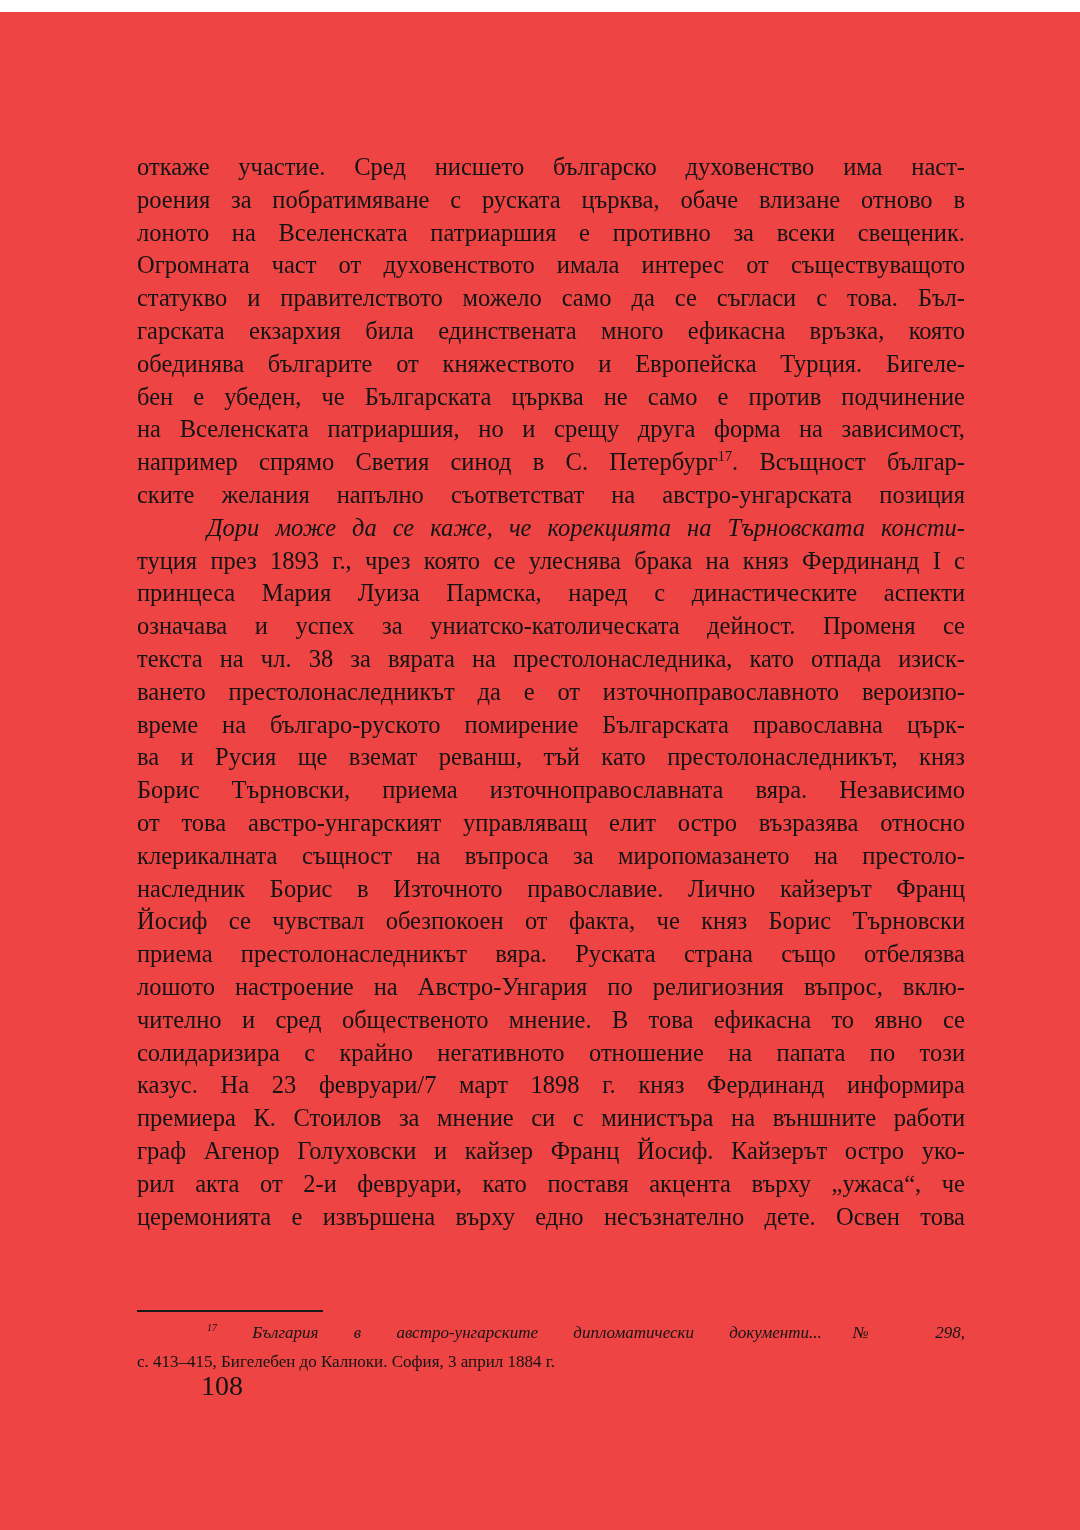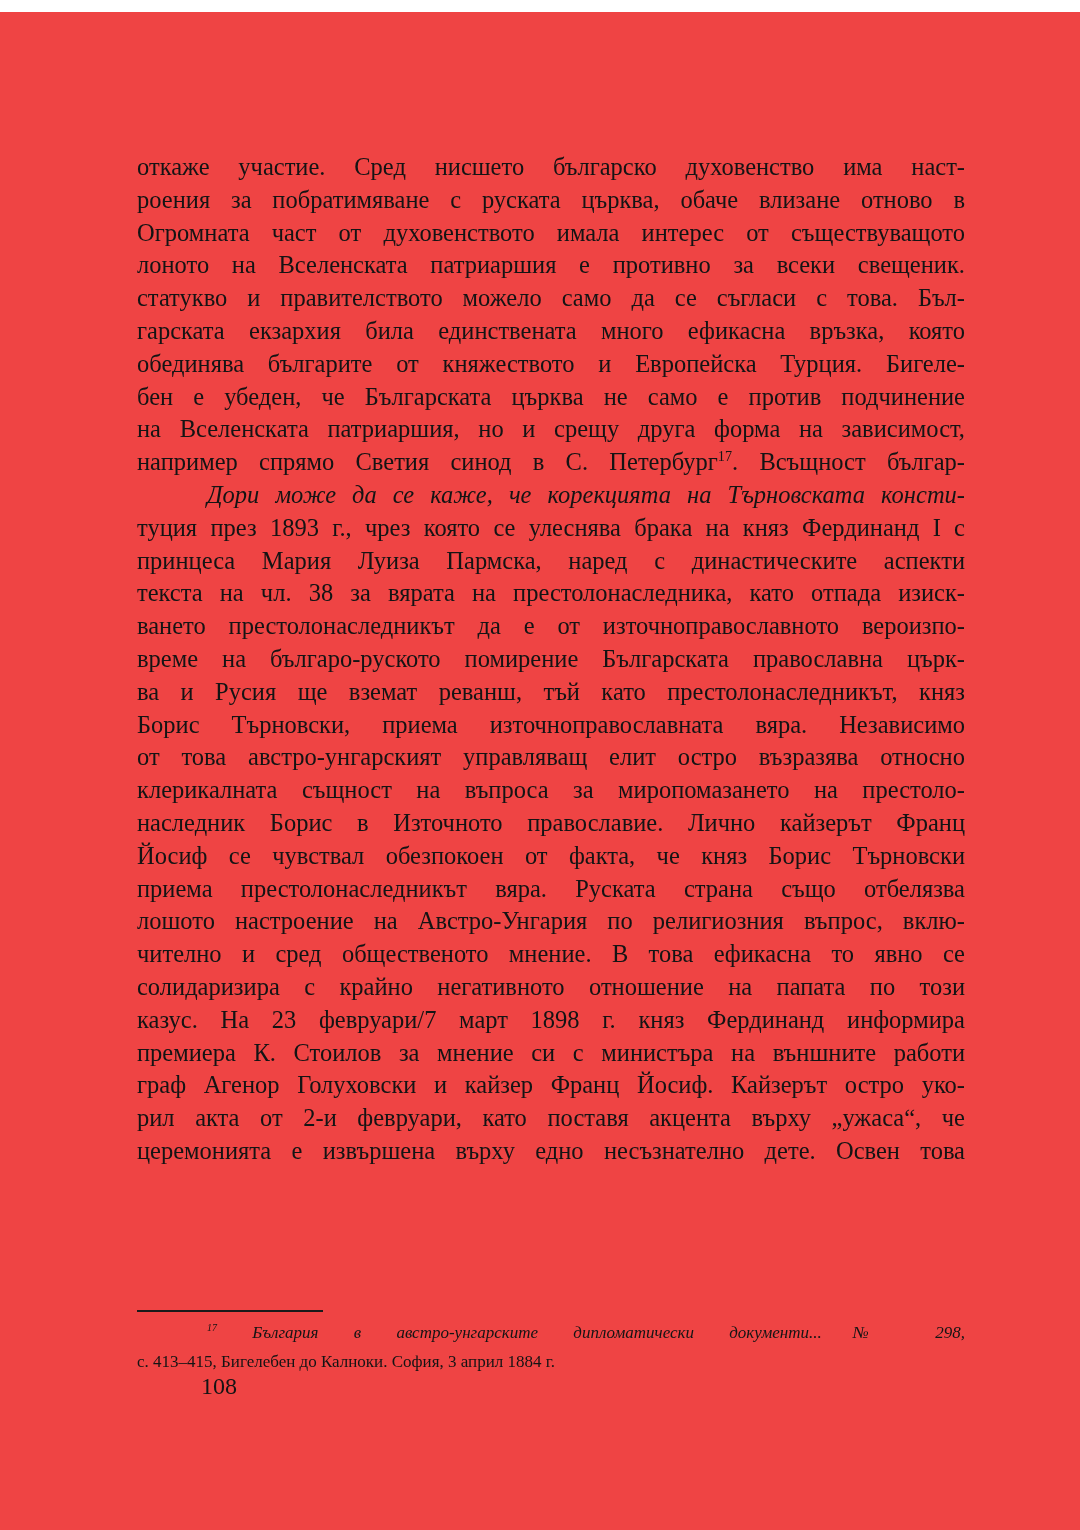--- a/index.html
+++ b/index.html
@@ -55,45 +55,47 @@
     top: 1306px;
     width: 828px;
     font-size: 17px;
     line-height: 29px;
   }
 
   .page-number {
     position: absolute;
     left: 201px;
     top: 1360px;
-    font-size: 24px;
+    font-size: 28px;
     line-height: 28px;
   }
 </style>
 </head>
 <body>
 
 <div class="page">
   <main class="body-text">
       <div class="paragraph">
         <div class="line"><span>откаже участие. Сред нисшето българско духовенство има наст-</span></div>
         <div class="line"><span>роения за побратимяване с руската църква, обаче влизане отново в</span></div>
+        <div class="line"><span>лоното на Вселенската патриаршия е противно за всеки свещеник.</span></div>
         <div class="line"><span>Огромната част от духовенството имала интерес от съществуващото</span></div>
-        <div class="line"><span>лоното на Вселенската патриаршия е противно за всеки свещеник.</span></div>
         <div class="line"><span>статукво и правителството можело само да се съгласи с това. Бъл-</span></div>
         <div class="line"><span>гарската екзархия била единствената много ефикасна връзка, която</span></div>
         <div class="line"><span>обединява българите от княжеството и Европейска Турция. Бигеле-</span></div>
         <div class="line"><span>бен е убеден, че Българската църква не само е против подчинение</span></div>
         <div class="line"><span>на Вселенската патриаршия, но и срещу друга форма на зависимост,</span></div>
         <div class="line"><span>например спрямо Светия синод в С. Петербург</span><sup>17</sup><span>. Всъщност българ-</span></div>
+        <div class="line"><span>ските желания напълно съответстват на австро-унгарската позиция</span></div>
       </div>
       <div class="paragraph">
         <div class="line line-indent"><span>Дори може да се каже, че корекцията на Търновската консти-</span></div>
         <div class="line"><span>туция през 1893 г., чрез която се улеснява брака на княз Фердинанд I с</span></div>
         <div class="line"><span>принцеса Мария Луиза Пармска, наред с династическите аспекти</span></div>
+        <div class="line"><span>означава и успех за униатско-католическата дейност. Променя се</span></div>
         <div class="line"><span>текста на чл. 38 за вярата на престолонаследника, като отпада изиск-</span></div>
         <div class="line"><span>ването престолонаследникът да е от източноправославното вероизпо-</span></div>
         <div class="line"><span>време на българо-руското помирение Българската православна църк-</span></div>
         <div class="line"><span>ва и Русия ще вземат реванш, тъй като престолонаследникът, княз</span></div>
         <div class="line"><span>Борис Търновски, приема източноправославната вяра. Независимо</span></div>
         <div class="line"><span>от това австро-унгарският управляващ елит остро възразява относно</span></div>
         <div class="line"><span>клерикалната същност на въпроса за миропомазането на престоло-</span></div>
         <div class="line"><span>наследник Борис в Източното православие. Лично кайзерът Франц</span></div>
         <div class="line"><span>Йосиф се чувствал обезпокоен от факта, че княз Борис Търновски</span></div>
         <div class="line"><span>приема престолонаследникът вяра. Руската страна също отбелязва</span></div>

